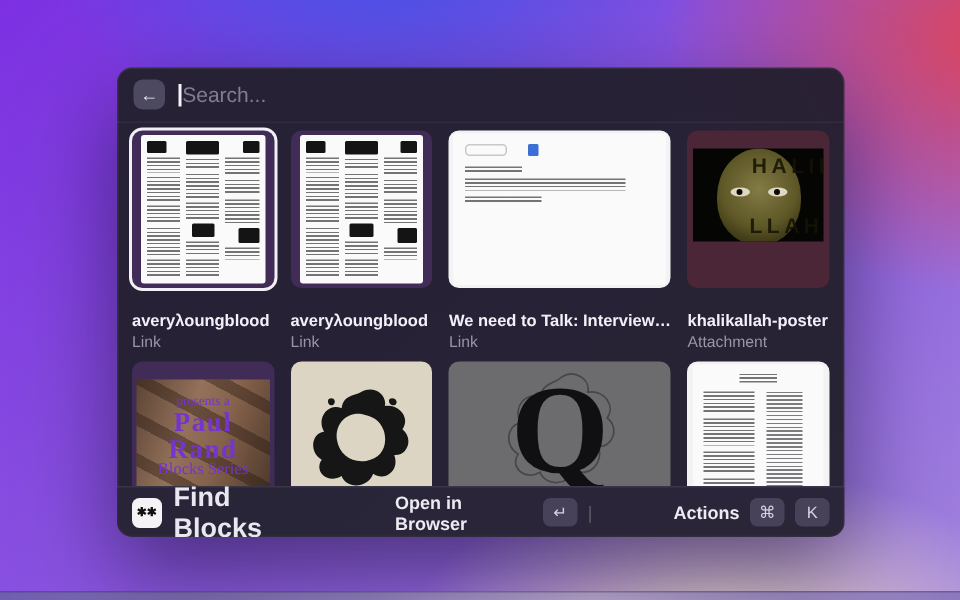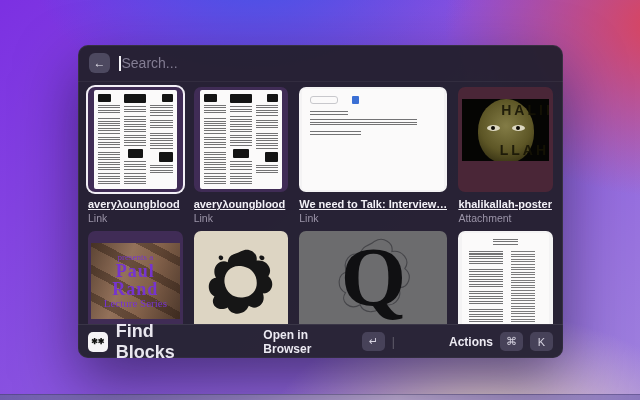--- a/index.html
+++ b/index.html
@@ -24,22 +24,22 @@
     display:flex;align-items:center;justify-content:center;font-size:12px;color:#e8e6ef;cursor:default;}
   .searchwrap{display:flex;align-items:center;flex:1;}
   .caret{width:1.5px;height:15px;background:#f5f4f8;margin-right:1px;}
   .searchinput{flex:1;background:transparent;border:none;outline:none;
     font-size:14px;color:#eab308;font-family:"Liberation Sans",sans-serif;padding:0;}
   .searchinput::placeholder{color:#837d93;}
   .content{flex:1;overflow:hidden;padding:5px 10px 0;}
   .grid{display:grid;grid-template-columns:repeat(4,1fr);column-gap:11px;row-gap:7px;}
   .thumb{height:105px;border-radius:7px;position:relative;overflow:hidden;}
   .thumb.sel{box-shadow:0 0 0 2px #f2eff6;}
-  .tl{margin-top:6px;font-size:11px;font-weight:700;color:#f3f1f7;white-space:nowrap;
-    overflow:hidden;text-overflow:ellipsis;text-decoration:underline;}
+  .tl{margin-top:16px;font-size:11px;font-weight:700;color:#f3f1f7;white-space:nowrap;
+    overflow:hidden;text-overflow:ellipsis;}
   .sub{margin-top:2px;font-size:10.5px;color:#9b94a8;}
   
   .bg-purple{background:#402c56;}
   .bg-maroon{background:#4a2637;}
   .bg-beige{background:#ddd5c3;}
   .bg-gray{background:#6c6c6e;}
   .bg-white{background:#f4f3f4;}
   
   .page{position:absolute;background:#fbfafa;border-radius:2px;}
   .p3col{inset:3px 6px;display:flex;gap:4px;padding:4px;box-sizing:border-box;}
@@ -225,21 +225,21 @@
           <div class="tl">khalikallah-poster</div>
           <div class="sub">Attachment</div>
         </div>
 
         <div class="cell">
           <div class="thumb bg-purple">
             <div class="prframe">
               <div class="pr-s">presents a</div>
               <div class="pr-b">Paul</div>
               <div class="pr-b">Rand</div>
-              <div class="pr-m">Lecture Series</div>
+              <div class="pr-m">Blocks Series</div>
             </div>
           </div>
         </div>
 
         <div class="cell">
           <div class="thumb bg-beige">
             <svg class="blobsvg" width="78" height="84" viewBox="0 0 100 100">
               <path fill="#161616" fill-rule="evenodd" d="M50,8 C60,2 72,10 70,20 C82,18 92,30 85,40 C95,48 89,63 78,62 C83,75 70,85 60,78 C55,91 37,91 33,80 C21,87 9,76 16,66 C5,60 7,43 18,42 C11,30 22,17 33,22 C35,10 44,12 50,8 Z M50,27 C37,25 27,36 29,49 C31,62 42,69 54,67 C67,65 73,54 69,41 C65,31 59,29 50,27 Z"></path>
               <path fill="#161616" d="M74,14 C78,12 82,16 79,19 C76,21 72,17 74,14 Z M22,14 C26,12 29,16 26,19 C23,21 20,17 22,14 Z"></path>
             </svg>

